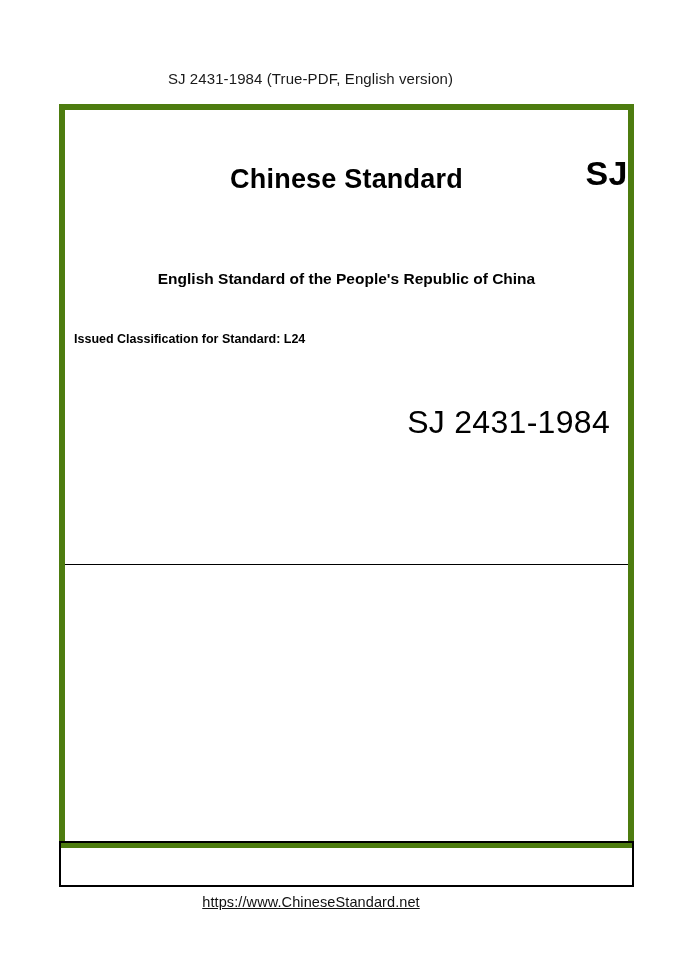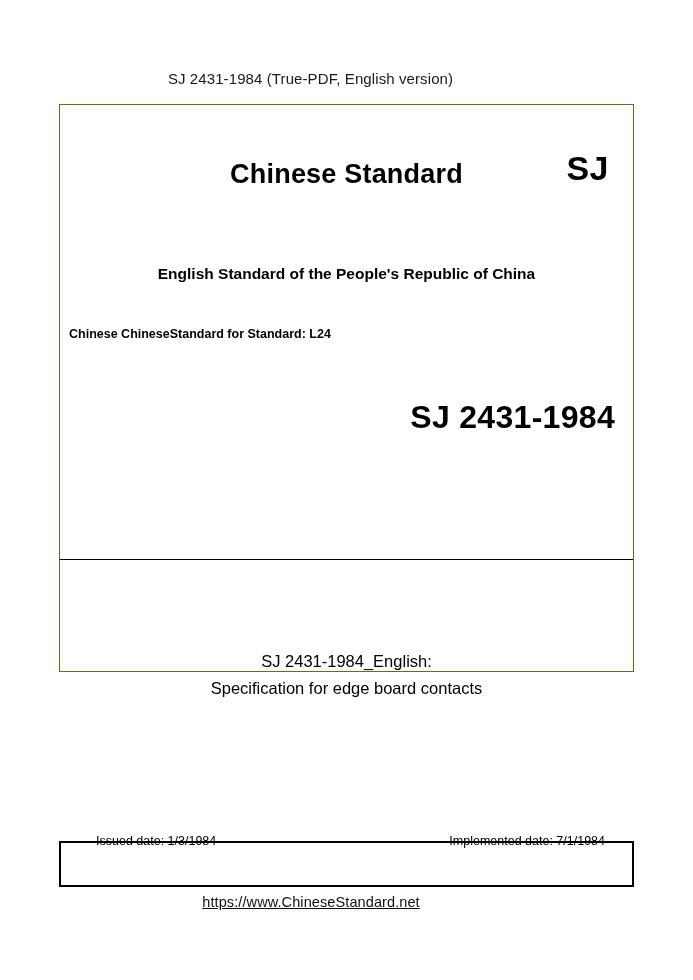--- a/index.html
+++ b/index.html
@@ -33,22 +33,22 @@
     color: #1a1a1a;
     letter-spacing: 0.1px;
   }
 
   
   .cover-frame {
     position: absolute;
     left: 59px;
     top: 104px;
     width: 575px;
-    height: 568px;
-    border: 1px solid #4d7c0f;
+    height: 744px;
+    border: 6px solid #4d7c0f;
     box-sizing: border-box;
   }
 
   
   .upper-section {
     position: relative;
     height: 455px;
     border-bottom: 1px solid #000000;
     box-sizing: border-box;
   }
@@ -59,21 +59,21 @@
     left: 0;
     width: 100%;
     text-align: center;
     font-size: 27px;
     font-weight: bold;
     letter-spacing: 0.2px;
   }
   .sj-mark {
     position: absolute;
     top: 44px;
-    right: 24px;
+    right: 0;
     font-size: 34px;
     font-weight: bold;
     letter-spacing: 0.5px;
     margin-left: 40px;
   }
 
   .industry-line {
     position: absolute;
     top: 160px;
     left: 0;
@@ -89,21 +89,21 @@
     left: 9px;
     font-size: 12.5px;
     font-weight: bold;
   }
 
   .std-number {
     position: absolute;
     top: 294px;
     right: 18px;
     font-size: 32px;
-    font-weight: bold;
+    font-weight: normal;
     letter-spacing: 0.3px;
   }
 
   
   .lower-section {
     position: relative;
     height: 327px;
     box-sizing: border-box;
   }
 
@@ -167,35 +167,24 @@
 <div class="page">
 
   <div class="top-caption">SJ 2431-1984 (True-PDF, English version)</div>
 
   <div class="cover-frame">
 
     <div class="upper-section">
       <div class="std-title">Chinese Standard</div>
       <div class="sj-mark">SJ</div>
       <div class="industry-line">English Standard of the People's Republic of China</div>
-      <div class="classification">Chinese ChineseStandard for Standard: L24</div>
+      <div class="classification">Issued Classification for Standard: L24</div>
       <div class="std-number">SJ 2431-1984</div>
     </div>
 
-    <div class="lower-section">
-      <div class="doc-title">
-        <div>SJ 2431-1984_English:</div>
-        <div>Specification for edge board contacts</div>
-      </div>
-
-      <div class="dates-row">
-        <div class="issued-date">Issued date: 1/3/1984</div>
-        <div class="implemented-date">Implemented date: 7/1/1984</div>
-      </div>
-    </div>
 
   </div>
 
   <div class="issuer-box"></div>
 
   <div class="footer-url">https://www.ChineseStandard.net</div>
 
 </div>
 
 </body></html>

